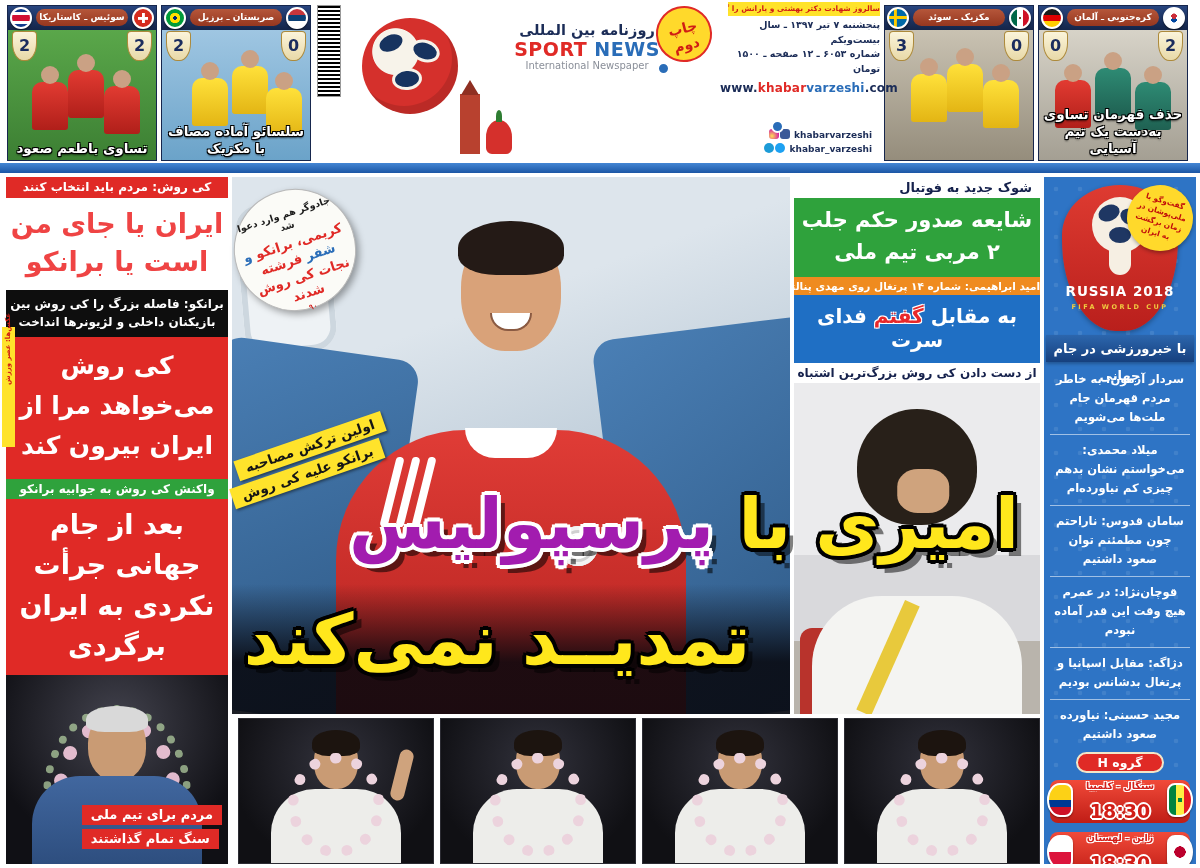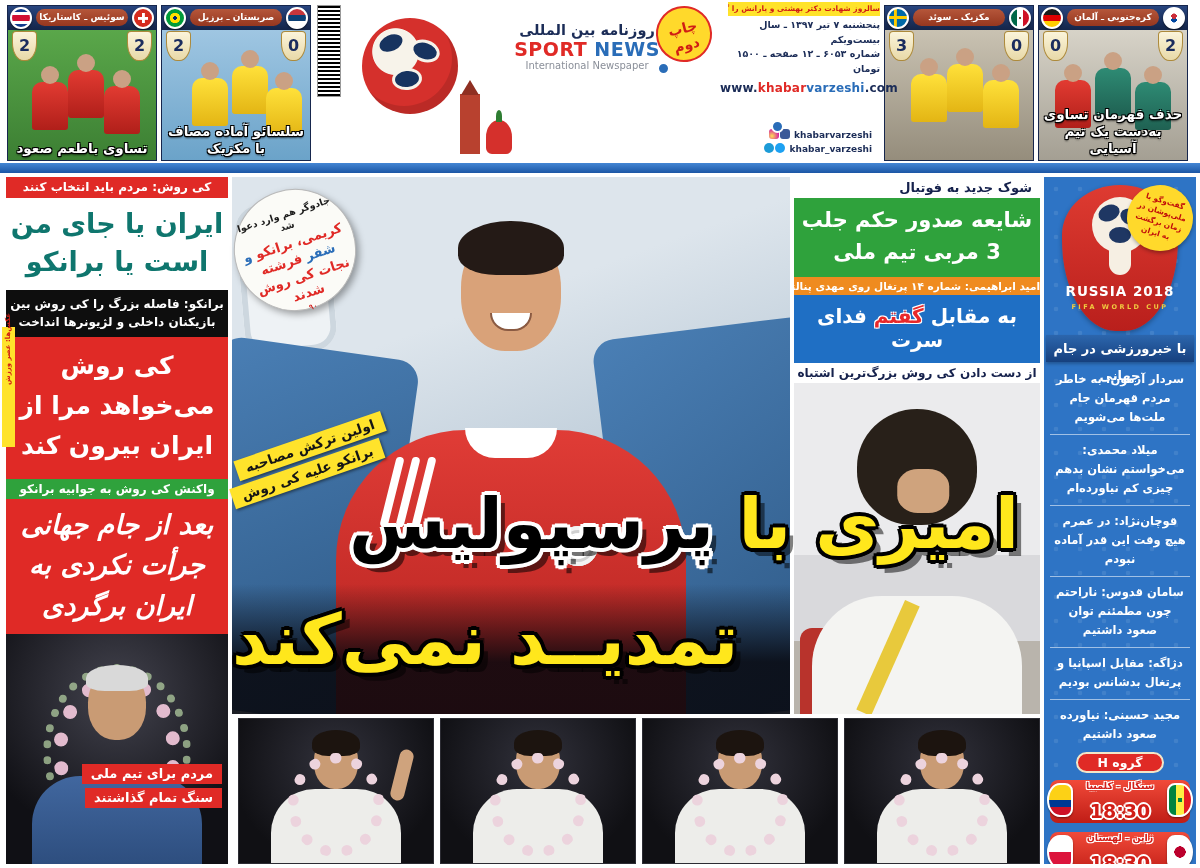--- a/index.html
+++ b/index.html
@@ -73,32 +73,32 @@
   .tower { position:absolute; bottom:6px; background:#b8412f; }
   .tower:before { content:""; position:absolute; left:50%; top:-14px; transform:translateX(-50%); border-left:9px solid transparent; border-right:9px solid transparent; border-bottom:15px solid #8f2f22; }
   .dome { position:absolute; bottom:6px; width:26px; height:34px; background:#d5302c; border-radius:50% 50% 6px 6px; }
   .dome:before { content:""; position:absolute; left:50%; top:-10px; transform:translateX(-50%); width:6px; height:12px; background:#2e7d32; border-radius:50% 50% 0 0; }
 
   .divider { position:absolute; left:0; top:163px; width:1200px; height:10px; background:linear-gradient(#4486d4,#1b56a5); }
 
   
   .left-col { position:absolute; left:6px; top:177px; width:222px; height:687px; display:flex; flex-direction:column; }
   .lc-kicker { height:21px; background:#e02a26; color:#fff; font-size:12px; font-weight:bold; text-align:center; line-height:21px; }
-  .lc-h1 { background:#fff; color:#0f766e; font-weight:bold; font-size:27px; text-align:center; padding:7px 2px 9px; line-height:1.4; }
+  .lc-h1 { background:#fff; color:#ef4444; font-weight:bold; font-size:27px; text-align:center; padding:7px 2px 9px; line-height:1.4; }
   .lc-black { background:#0e0e0e; color:#fff; font-size:12px; font-weight:bold; text-align:center; padding:5px 2px; line-height:1.55; }
   .lc-h2 { background:#e02a26; color:#fff; font-size:25px; font-weight:bold; text-align:center; padding:9px 2px 13px; line-height:1.6; }
   .lc-green { height:20px; background:#2fa23c; color:#fff; font-size:12px; font-weight:bold; text-align:center; line-height:20px; }
-  .lc-h3 { background:#e02a26; color:#fff; font-size:27px; font-weight:bold; text-align:center; padding:6px 2px 8px; line-height:1.5;font-style:italic; }
+  .lc-h3 { background:#e02a26; color:#fff; font-size:27px; font-weight:bold; text-align:center; padding:6px 2px 8px; line-height:1.5; }
   .lc-photo { position:relative; flex:1; background:radial-gradient(circle at 50% 26%,#43434e,#101015 72%); overflow:hidden; }
   .cq-garland { position:absolute; left:50%; top:40px; transform:translateX(-50%); width:128px; height:158px; border-radius:50%; border:14px dotted #ecc3d6; opacity:.95; }
   .cq-garland.g2 { width:148px; height:176px; top:30px; border-color:#b9d6a6; border-style:dotted; border-width:8px; opacity:.7; }
   .cq-face { position:absolute; left:50%; top:36px; transform:translateX(-50%); width:58px; height:70px; border-radius:46%; background:#c99b74; }
   .cq-face:before { content:""; position:absolute; top:-5px; left:-2px; right:-2px; height:26px; background:#d9d9d9; border-radius:50% 50% 30% 30%; }
   .cq-shirt { position:absolute; left:50%; bottom:-8px; transform:translateX(-50%); width:170px; height:96px; background:linear-gradient(#41679f,#2c4c7c); border-radius:48px 48px 0 0; }
-  .ph-kick { position:absolute; top:128px; right:6px; z-index:5; text-align:right; }
+  .ph-kick { position:absolute; top:128px; right:6px; z-index:5; text-align:left; }
   .ph-kick div { display:inline-block; background:#e02a26; color:#fff; font-size:13px; font-weight:bold; padding:2px 9px 3px; margin:2px 0; }
   .v-credit { position:absolute; left:-4px; top:150px; width:13px; height:120px; background:#ffe32b; z-index:6; }
   .v-credit span { position:absolute; left:2px; top:58px; transform:rotate(-90deg); transform-origin:0 0; color:#d01d15; font-size:7px; font-weight:bold; white-space:nowrap; }
 
   
   .center { position:absolute; left:232px; top:177px; width:808px; height:687px; }
   .main-photo { position:absolute; left:0; top:0; width:558px; height:537px; background:linear-gradient(160deg,#dde5ec 0 30%,#bccbd8 60%,#9fb3c4); overflow:hidden; }
   .mp-win { position:absolute; left:8px; top:26px; width:92px; height:150px; background:#eef2f5; border-radius:24px; transform:rotate(-5deg); box-shadow:inset 0 0 0 6px #cdd7df; }
   .mp-seat { position:absolute; background:linear-gradient(150deg,#4a7fb5,#2c5682); border-radius:22px; }
   .mp-bottom { position:absolute; left:0; right:0; bottom:0; height:130px; background:linear-gradient(transparent,rgba(8,8,14,.88) 60%); }
@@ -112,22 +112,22 @@
   .cbadge { position:absolute; left:2px; top:12px; width:122px; height:122px; background:#fbfbf7; border:1px solid #b9b9b9; border-radius:50%; transform:rotate(-18deg); z-index:16; text-align:center; padding:17px 8px 0; box-shadow:2px 4px 7px rgba(0,0,0,.35); }
   .cbadge .t1 { color:#1c1c1c; font-size:9.5px; font-weight:bold; line-height:1.3; }
   .cbadge .t2 { font-size:13px; font-weight:bold; line-height:1.35; margin-top:2px; }
   .cbadge .rd { color:#e02a26; } .cbadge .bl { color:#2a6db8; }
   .cbadge .fn { display:block; color:#c00; font-size:8px; margin-top:1px; }
   .ylabel { position:absolute; left:-8px; top:256px; transform:rotate(-19deg); z-index:16; }
   .ylabel div { background:#ffe32b; color:#151515; font-weight:bold; font-size:13.5px; padding:2px 10px 3px; margin:4px 0; box-shadow:1px 2px 3px rgba(0,0,0,.45); white-space:nowrap; width:max-content; }
   .ylabel div:last-child { margin-right:10px; }
   .hl1 { position:absolute; top:312px; left:96px; width:712px; text-align:center; white-space:nowrap; font-weight:bold; font-size:70px; z-index:20; line-height:1; }
   .hl1 .ylw { color:#ffe71c; }
-  .hl1 .prs { color:#000000; }
-  .hl2 { position:absolute; top:428px; left:0; width:530px; text-align:left; white-space:nowrap; font-weight:bold; font-size:70px; color:#ffe71c; z-index:20; line-height:1; }
+  .hl1 .prs { color:#a21caf; }
+  .hl2 { position:absolute; top:428px; left:0; width:530px; text-align:center; white-space:nowrap; font-weight:bold; font-size:70px; color:#ffe71c; z-index:20; line-height:1; }
 
   .right-panel { position:absolute; right:0; top:0; width:246px; height:537px; display:flex; flex-direction:column; background:#fff; }
   .rp-kicker { height:21px; color:#16224d; font-size:13px; font-weight:bold; text-align:right; line-height:21px; padding-right:8px; }
   .rp-green { background:#2fa23c; color:#fff; font-size:21px; font-weight:bold; text-align:center; padding:7px 2px 9px; line-height:1.5; }
   .rp-orange { height:18px; background:#ef8b1f; color:#fff; font-size:10.5px; font-weight:bold; text-align:center; line-height:18px; white-space:nowrap; overflow:hidden; }
   .rp-blue { background:#1f6fc4; color:#fff; font-size:20px; font-weight:bold; text-align:center; padding:9px 2px 11px; }
   .rp-blue .rd { color:#e8282a; }
   .rp-white { height:20px; background:#fff; color:#16224d; font-size:12px; font-weight:bold; text-align:center; line-height:20px; }
   .rp-green2 { background:#2fa23c; color:#e8282a; font-size:23px; font-weight:bold; text-align:center; padding:6px 2px 8px; line-height:1.45; }
   .rp-photo { position:relative; flex:1; background:linear-gradient(#ebebed 0 52%,#d9d9dc 52% 78%,#b9b4ac 78%); overflow:hidden; }
@@ -323,21 +323,21 @@
     </div>
 
     <div class="hl1">
       <span class="ylw o-blk-big">امیری با</span>
       <span class="prs o-wht-big">پرسپولیس</span>
     </div>
     <div class="hl2 o-blk-big">تمدیــد نمی‌کند</div>
 
     <div class="right-panel">
       <div class="rp-kicker">شوک جدید به فوتبال</div>
-      <div class="rp-green">شایعه صدور حکم جلب 3 مربی تیم ملی</div>
+      <div class="rp-green">شایعه صدور حکم جلب ۲ مربی تیم ملی</div>
       <div class="rp-orange">امید ابراهیمی: شماره ۱۴ پرتغال روی مهدی پنالتی کرد</div>
       <div class="rp-blue">
         <span>به مقابل</span>
         <span class="rd halo-w">گفتم</span>
         <span>فدای سرت</span>
       </div>
       <div class="rp-white">از دست دادن کی روش بزرگ‌ترین اشتباه است</div>
       <div class="rp-photo">
         <div class="tm-bag"></div>
         <div class="tm-shirt"></div>
@@ -381,22 +381,22 @@
         <i style="left:17px;top:30px"></i>
       </div>
       <div class="trn"></div>
       <div class="wc-t1">RUSSIA 2018</div>
       <div class="wc-t2">FIFA WORLD CUP</div>
     </div>
     <div class="sb-ribbon">با خبرورزشی در جام جهانی</div>
     <ul class="sb-items">
       <li>سردار آزمون: به خاطر مردم قهرمان جام ملت‌ها می‌شویم</li>
       <li>میلاد محمدی: می‌خواستم نشان بدهم چیزی کم نیاورده‌ام</li>
+      <li>سامان قدوس: ناراحتم چون مطمئنم توان صعود داشتیم</li>
       <li>قوچان‌نژاد: در عمرم هیچ وقت این قدر آماده نبودم</li>
-      <li>سامان قدوس: ناراحتم چون مطمئنم توان صعود داشتیم</li>
       <li>دژاگه: مقابل اسپانیا و پرتغال بدشانس بودیم</li>
       <li>مجید حسینی: نیاورده صعود داشتیم</li>
     </ul>
     <div class="gpill">گروه H</div>
 
     <div class="srow">
       <div class="s-band"></div>
       <span class="sfl sfl-l flag-colombia"></span>
       <span class="sfl sfl-r flag-senegal"></span>
       <div class="s-title halo-w">سنگال - کلمبیا</div>

